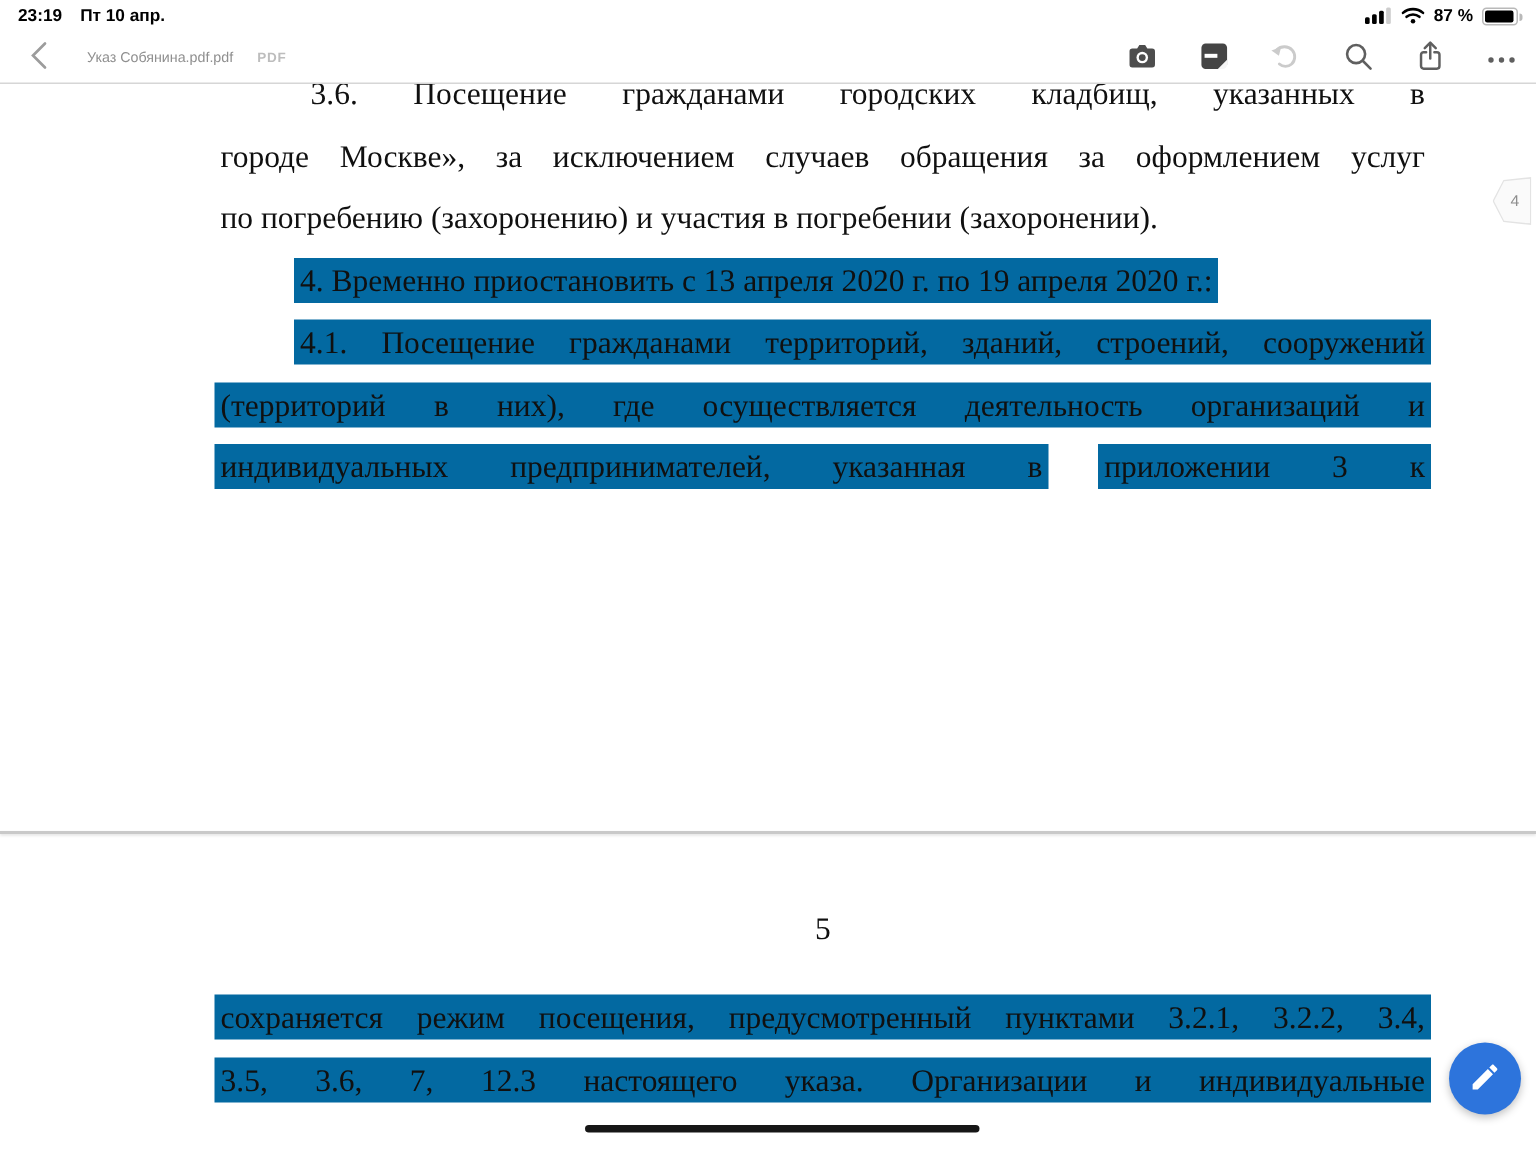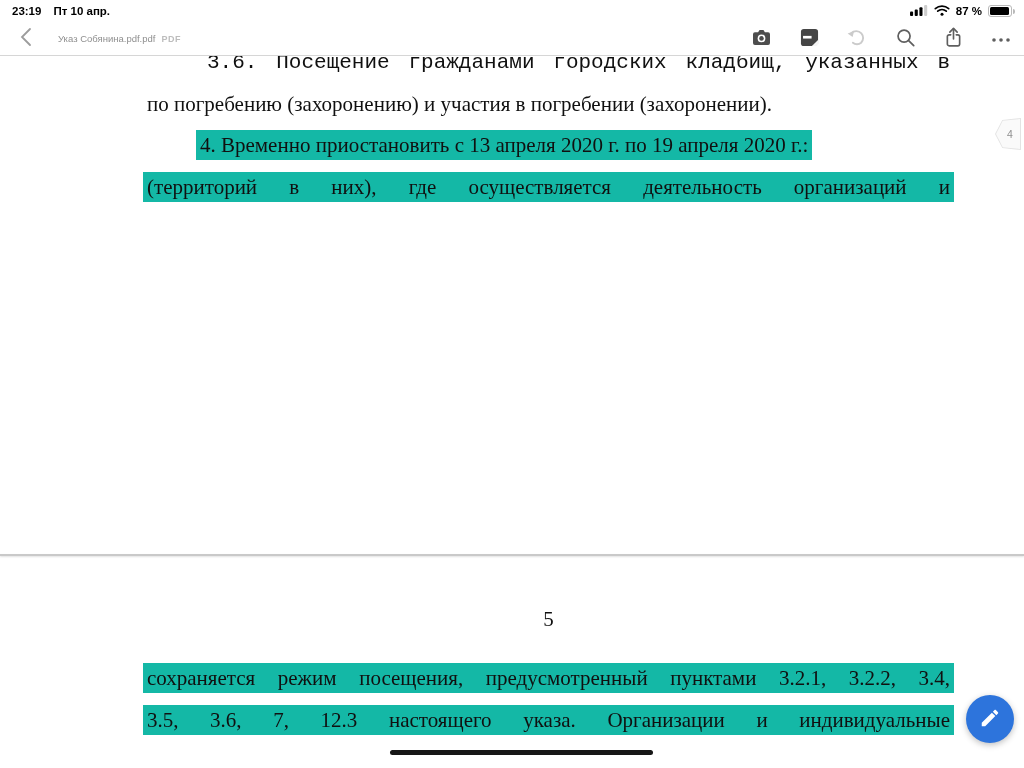--- a/index.html
+++ b/index.html
@@ -21,40 +21,40 @@
   .batt .nub{position:absolute;right:-3.5px;top:3px;width:2px;height:4.5px;
              background:#b9b9b9;border-radius:0 2px 2px 0;}
 
   
   .toolbar{position:absolute;top:22px;left:0;right:0;height:34px;
            display:flex;align-items:center;background:#fff;
            border-bottom:1px solid #d6d6d6;box-sizing:border-box;
            padding:0 10px 0 12px;}
   .backbtn{width:26px;height:26px;border:none;background:none;padding:0;
            display:flex;align-items:center;justify-content:center;cursor:pointer;}
-  .fileinfo{margin-left:20px;display:flex;align-items:baseline;gap:6px;}
+  .fileinfo{margin-left:20px;display:flex;align-items:baseline;gap:16px;}
   .fname{font-size:9.5px;color:#8f8f8f;}
   .fbadge{font-size:9px;color:#bdbdbd;letter-spacing:.5px;font-weight:bold;}
   .tools{margin-left:auto;display:flex;align-items:center;gap:22px;}
   .toolbtn{width:26px;height:26px;border:none;background:none;padding:0;
            display:flex;align-items:center;justify-content:center;cursor:pointer;}
 
   
   .content{position:absolute;top:56px;left:0;right:0;bottom:0;
            background:#fff;overflow:hidden;}
   .pdftext{position:absolute;left:147px;width:803px;
            font-family:"Liberation Serif","DejaVu Serif",serif;
            color:#101010;}
   .page4{top:-14px;}
   .page5{top:602px;}
   .line{font-size:21px;line-height:41.5px;white-space:normal;}
   .just{text-align:justify;text-align-last:justify;text-justify:inter-word;}
-  .ind60{padding-left:60px;font-family:Liberation Mono, monospace;}
+  .ind60{padding-left:60px;}
   .ind53{padding-left:53px;}
-  .hl{background:#14b8a6;padding:3px 4px;margin:0 -4px;
+  .hl{background:#0369a1;padding:3px 4px;margin:0 -4px;
       box-decoration-break:clone;}
   .pageno{position:absolute;top:551px;left:147px;width:803px;
           text-align:center;font-family:"Liberation Serif",serif;
           font-size:21px;color:#101010;}
   .pagesep{position:absolute;top:498px;left:0;right:0;height:2px;
            background:#c9c9c9;box-shadow:0 1px 2px rgba(0,0,0,.12);}
   .strikebar{position:absolute;top:694px;left:390px;width:263px;height:5px;
              background:#161616;border-radius:3px;z-index:5;}
 
   
@@ -170,23 +170,26 @@
         </svg>
       </span>
     </button>
   </div>
 </div>
 
 <div class="content">
 
   <div class="pdftext page4">
     <div class="line just ind60">3.6. Посещение гражданами городских кладбищ, указанных в</div>
+    <div class="line just">городе Москве», за исключением случаев обращения за оформлением услуг</div>
     <div class="line">по погребению (захоронению) и участия в погребении (захоронении).</div>
     <div class="line ind53"><span class="hl">4. Временно приостановить с 13 апреля 2020 г. по 19 апреля 2020 г.:</span></div>
+    <div class="line just ind53"><span class="hl">4.1. Посещение гражданами территорий, зданий, строений, сооружений</span></div>
     <div class="line just"><span class="hl">(территорий в них), где осуществляется деятельность организаций и</span></div>
+    <div class="line just"><span class="hl">индивидуальных предпринимателей, указанная в</span> <span class="hl">приложении 3 к</span></div>
   </div>
 
   <div class="pagesep"></div>
 
   <div class="pageno">5</div>
   <div class="pdftext page5">
     <div class="line just"><span class="hl">сохраняется режим посещения, предусмотренный пунктами 3.2.1, 3.2.2, 3.4,</span></div>
     <div class="line just"><span class="hl">3.5, 3.6, 7, 12.3 настоящего указа. Организации и индивидуальные</span></div>
   </div>
 

